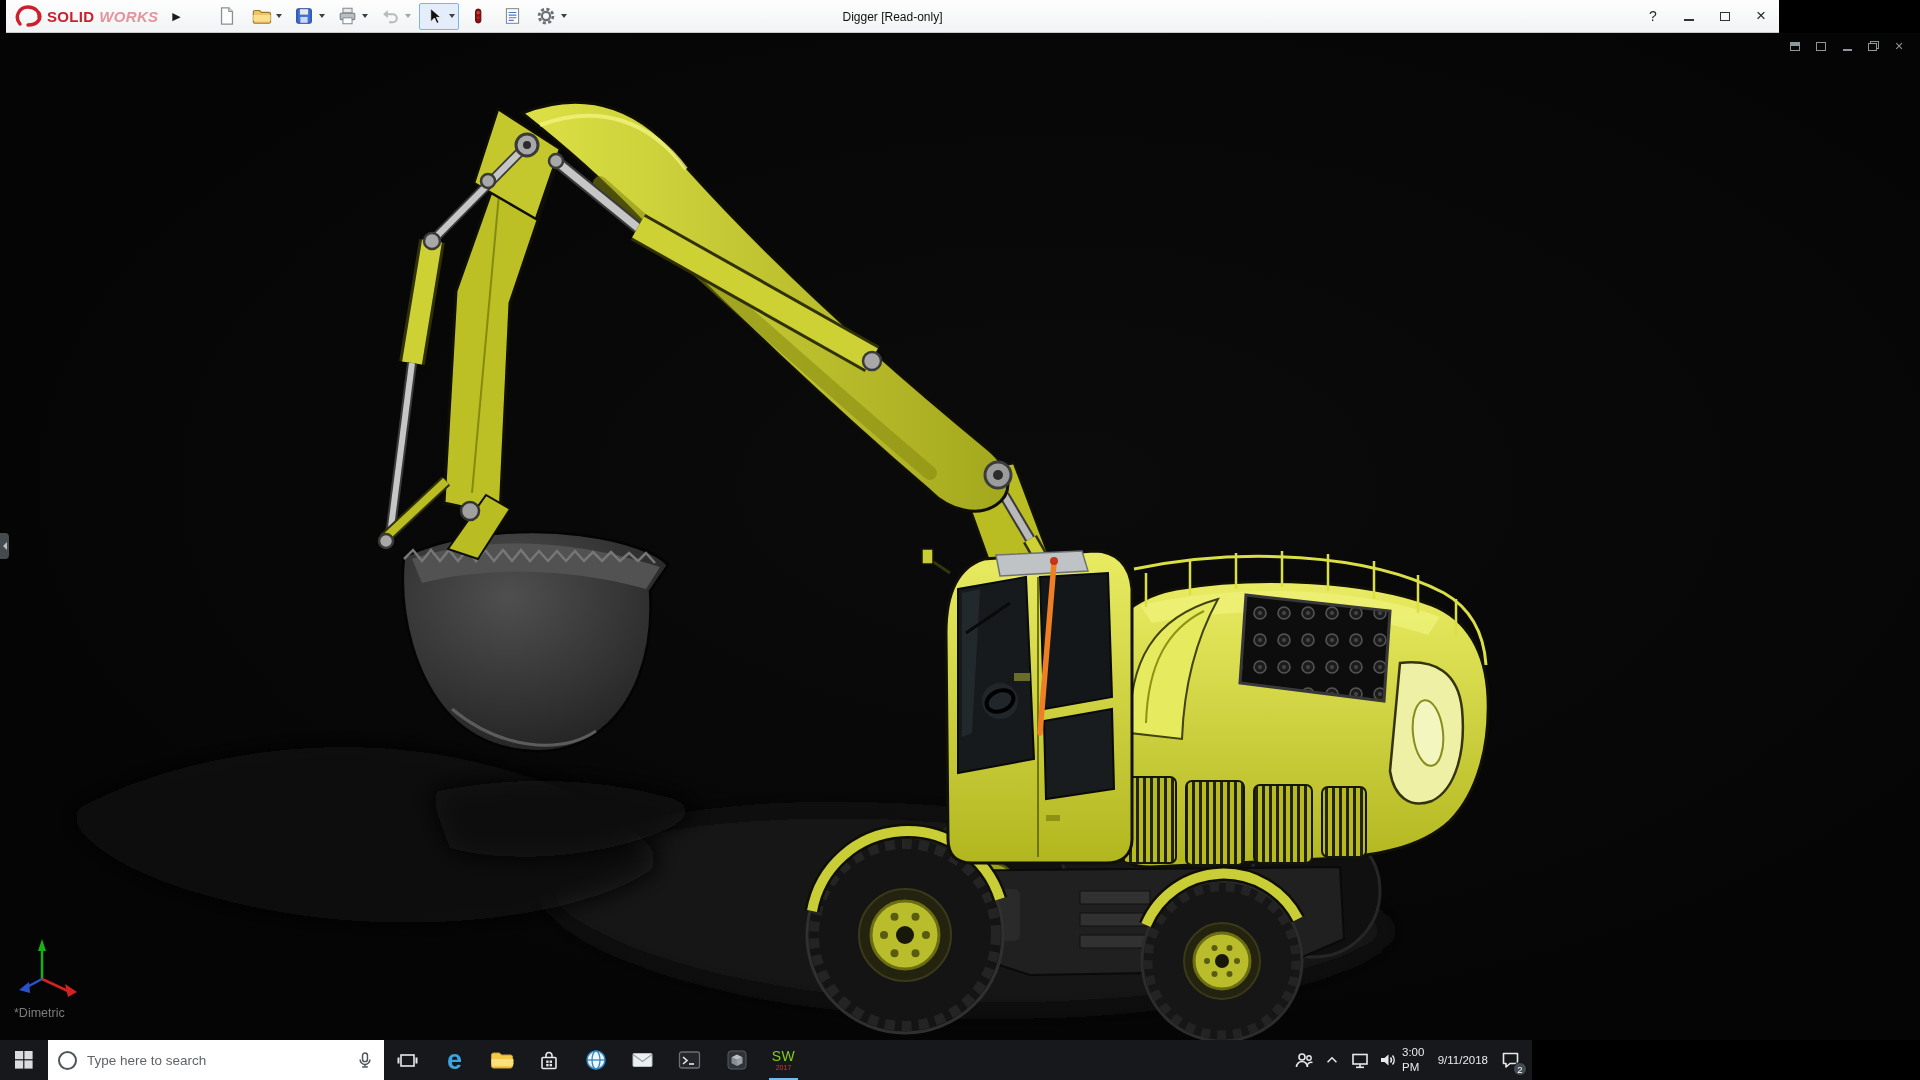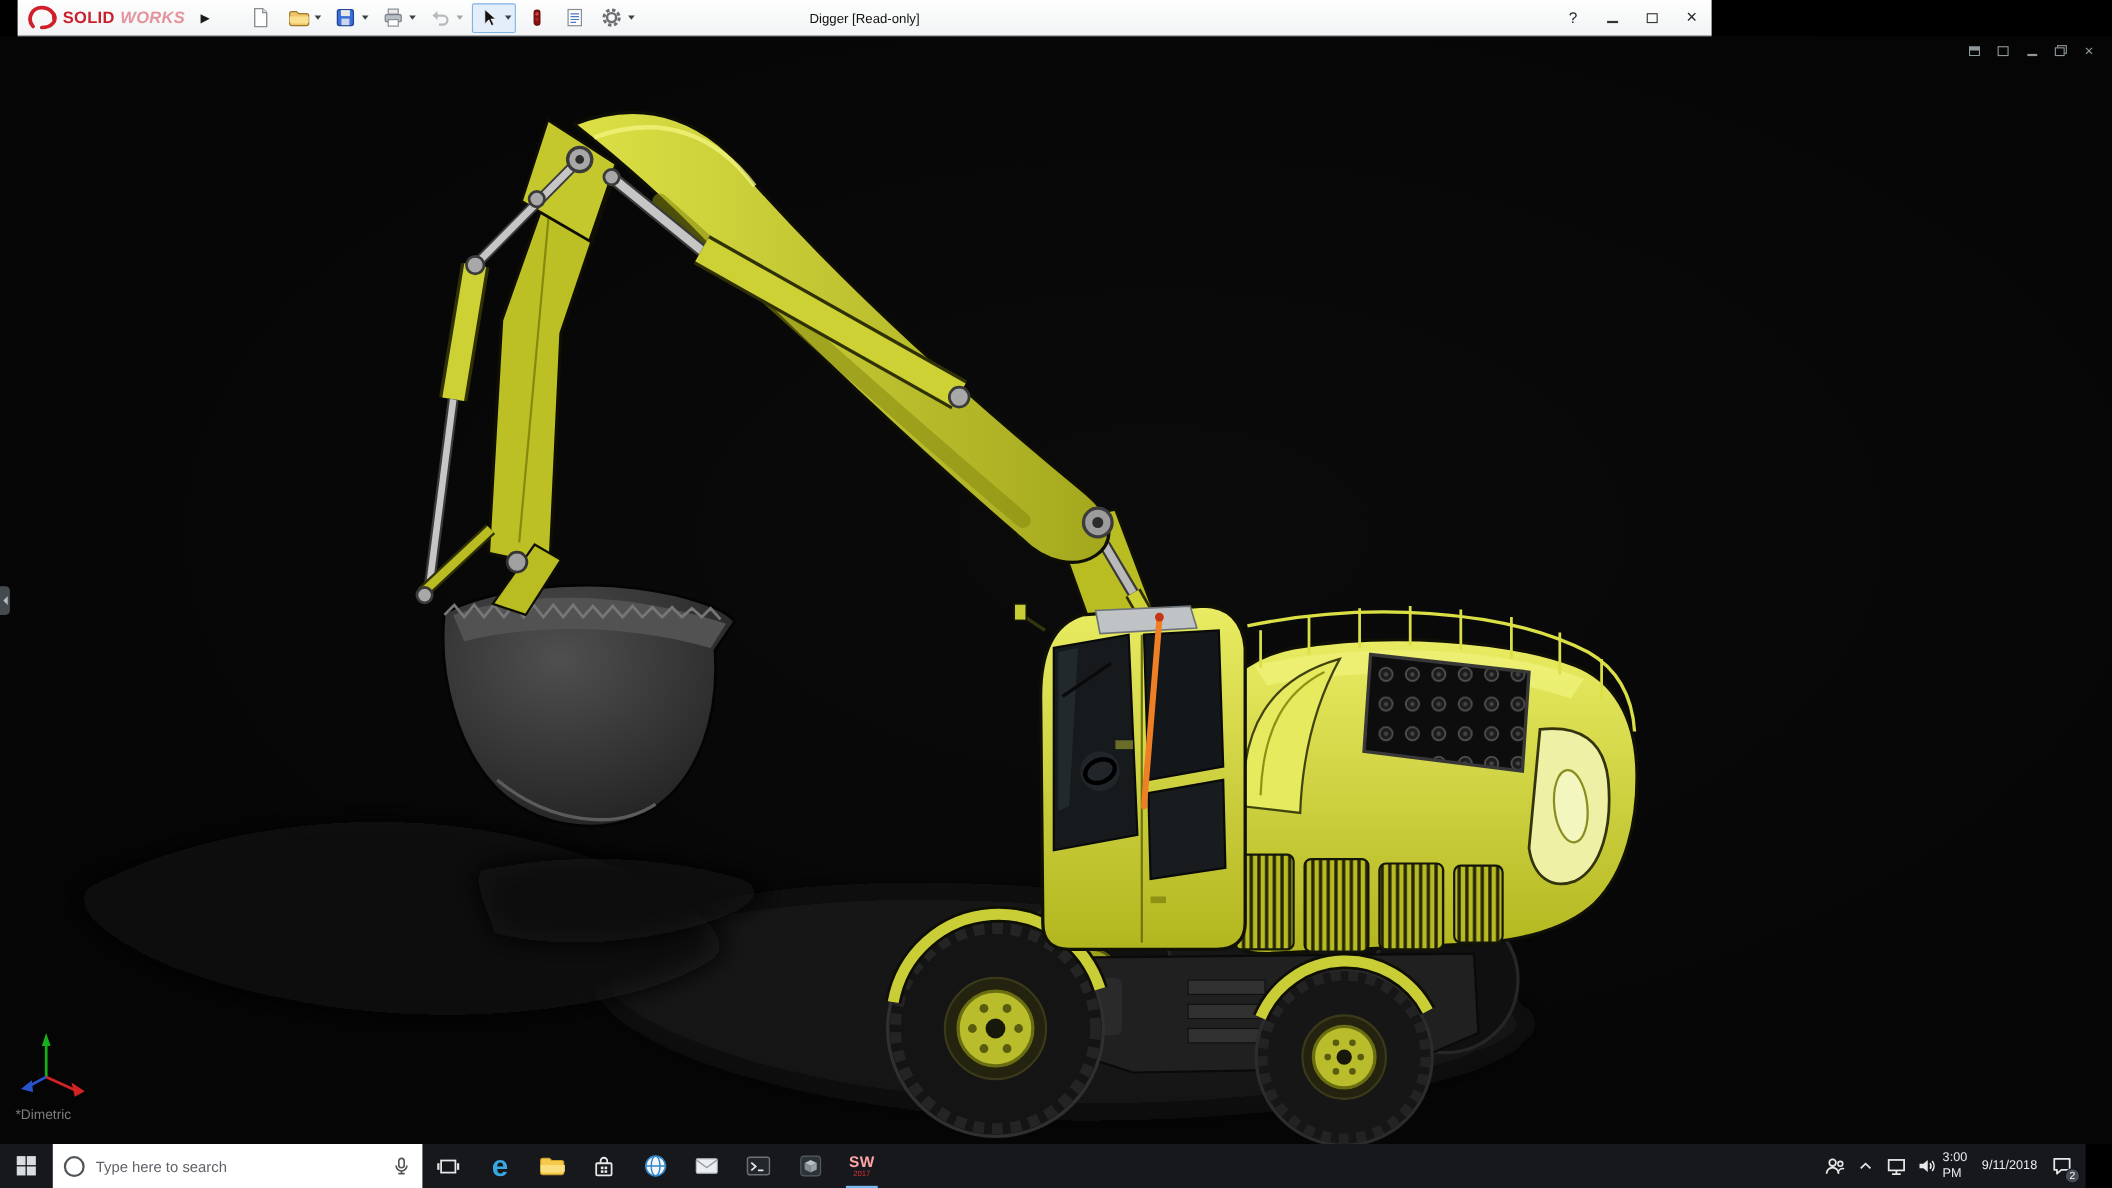--- a/index.html
+++ b/index.html
@@ -4,21 +4,21 @@
 <style>
   * { box-sizing: border-box; }
   html,body { margin:0; padding:0; }
   body {
     width:1920px; height:1080px; overflow:hidden; position:relative;
     font-family:"Liberation Sans", sans-serif; background:#000;
   }
 
   
   .titlebar{
-    position:absolute; top:0; left:16px; width:1540px; height:33px;
+    position:absolute; top:0; left:6px; width:1773px; height:33px;
     background:linear-gradient(#fefefe,#f1f3f4);
     border-bottom:1px solid #c6cacd;
     display:flex; align-items:center; z-index:30;
   }
   .brand{ display:flex; align-items:center; gap:5px; padding-left:8px; }
   .brand-solid{ font-weight:700; color:#c9202c; font-size:15px; letter-spacing:.3px;}
   .brand-works{ font-weight:700; color:#e5939c; font-size:15px; letter-spacing:.3px;font-style:italic;}
   .menu-expand{ margin-left:10px; font-size:11px; color:#1a1a1a; cursor:default; padding:2px 4px;}
   .qat{ display:flex; align-items:center; margin-left:28px; }
   .tb-item{ display:flex; align-items:center; padding:1px 3px; margin-right:5px; }
@@ -52,34 +52,34 @@
   .dc-restore::before{ content:""; position:absolute; right:0; top:0; width:7px; height:6px; border:1.4px solid #8e979c;}
   .dc-restore::after{ content:""; position:absolute; left:0; bottom:0; width:7px; height:6px; border:1.4px solid #8e979c; background:#060606;}
   .left-tab{ position:absolute; left:0; top:500px; width:9px; height:26px;
     background:#454a4f; border-radius:0 4px 4px 0; display:flex; align-items:center; justify-content:center;}
   .left-tab i{ width:0; height:0; border-top:4px solid transparent; border-bottom:4px solid transparent;
     border-right:4px solid #b8c0c6; }
   .orientation-label{ position:absolute; left:14px; bottom:20px; color:#7d7d7d; font-size:12.5px; }
 
   
   .taskbar{
-    position:absolute; top:1040px; left:0; width:1896px; height:40px;
+    position:absolute; top:1040px; left:0; width:1532px; height:40px;
     background:#16181c; display:flex; align-items:stretch; color:#e6e9ea; z-index:40;
   }
   .tb-start{ width:48px; display:flex; align-items:center; justify-content:center; }
   .tb-search{ width:336px; background:#fff; display:flex; align-items:center; padding:0 10px; gap:8px; }
   .tb-search input{ border:none; outline:none; flex:1; font-size:13.5px; color:#202124;
     font-family:"Liberation Sans",sans-serif; background:transparent;}
   .tb-search input::placeholder{ color:#5f6368; opacity:1;}
   .cortana-ring{ width:19px; height:19px; border:2px solid #50555a; border-radius:50%;}
   .tb-cell{ width:47px; display:flex; align-items:center; justify-content:center; position:relative;}
   .running::after{ content:""; position:absolute; bottom:0; left:9px; right:9px; height:2px; background:#76b9ed;}
   .edge-glyph{ font-size:27px; font-weight:700; color:#3ba7e0; line-height:1;}
   .sw-tile{ display:flex; flex-direction:column; align-items:center; line-height:1;}
-  .sw-letters{ color:#fca5a5; font-weight:700; font-size:14px; letter-spacing:.5px;}
+  .sw-letters{ color:#84cc16; font-weight:400; font-size:14px; letter-spacing:.5px;}
   .sw-year{ color:#df2e3a; font-size:7px; margin-top:1px;}
   .tray{ margin-left:auto; display:flex; align-items:center;}
   .tray-item{ width:28px; height:40px; display:flex; align-items:center; justify-content:center;}
   .clock{ width:86px; height:40px; display:flex; flex-direction:row; align-items:center; justify-content:center;
           font-size:11.5px; line-height:1.3; color:#e8eaed;}
   .action{ width:44px; position:relative;}
   .badge{ position:absolute; right:5px; bottom:4px; min-width:14px; height:14px; border-radius:7px;
     background:#464c54; color:#fff; font-size:9.5px; display:flex; align-items:center; justify-content:center;
     padding:0 3px; border:1px solid #111317;}
 </style>

